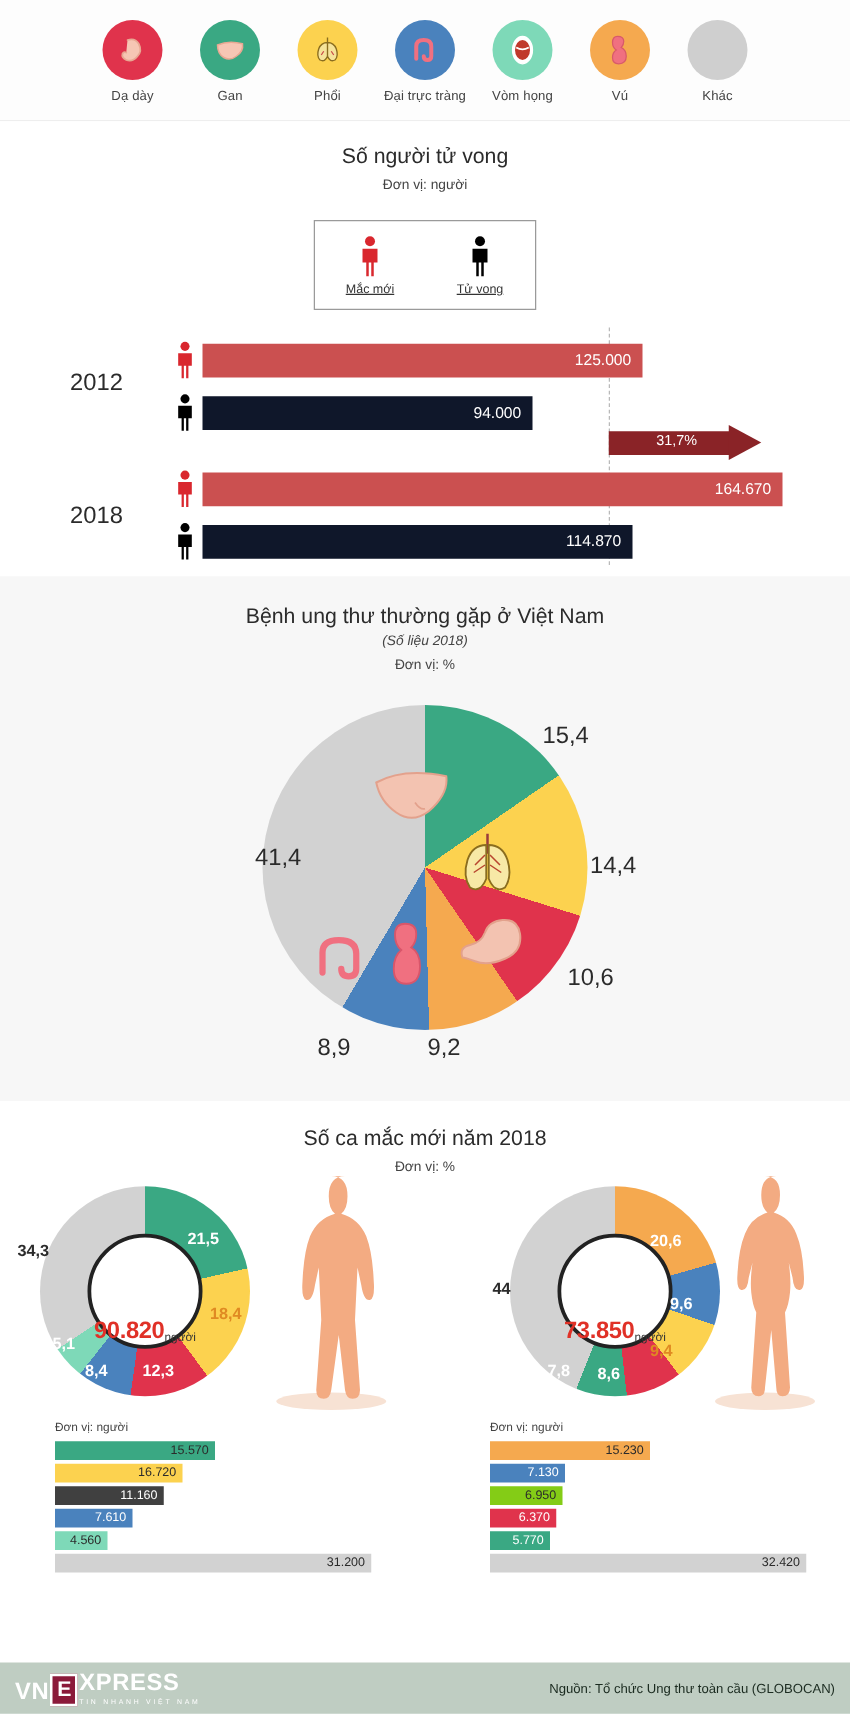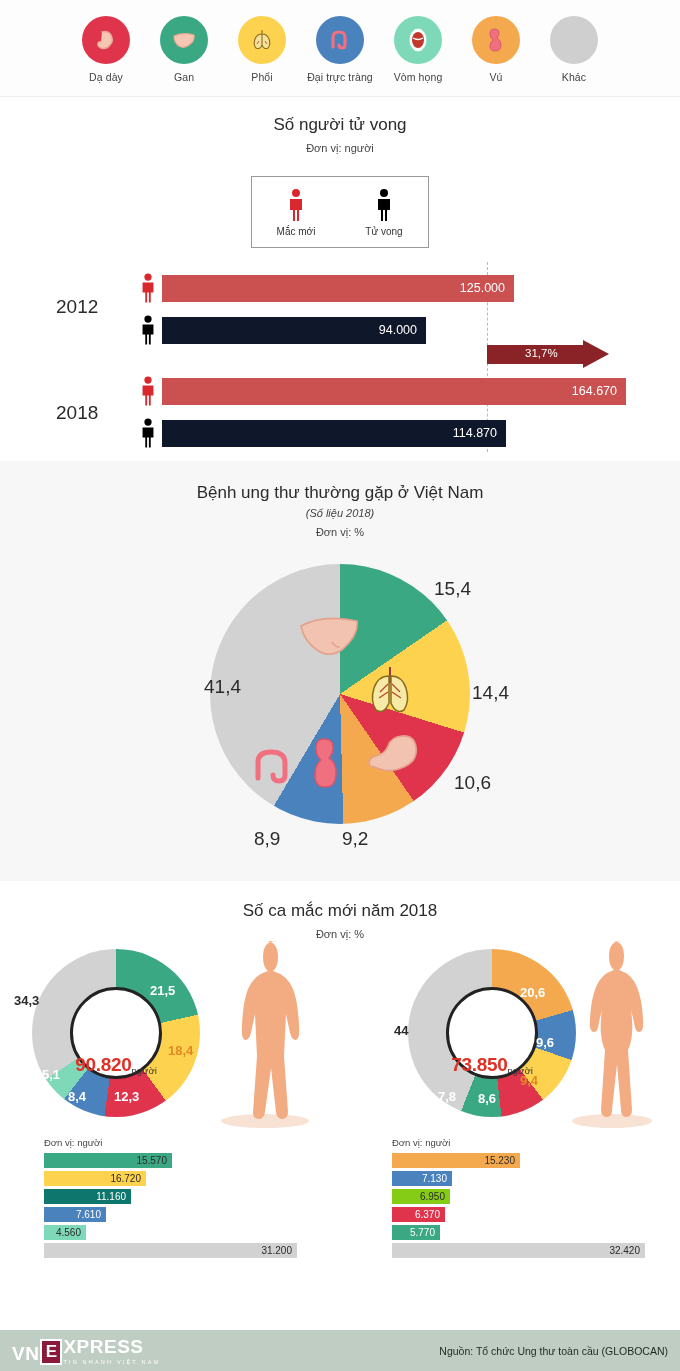--- a/index.html
+++ b/index.html
@@ -30,21 +30,21 @@
   
   .sec-deaths { height: 364px; background: #ffffff; position: relative; padding-top: 18px; }
   .sec-title { text-align: center; font-size: 17px; color: #2b2b2b; font-weight: 400; }
   .sec-sub { text-align: center; font-size: 11px; color: #444; margin-top: 7px; }
   .sec-sub-ital { text-align:center; font-size: 11px; color:#444; font-style: italic; margin-top:4px;}
   .legend-box {
     width: 178px; height: 72px; border: 1px solid #9a9a9a;
     margin: 22px auto 0 auto; display: flex; background: #fff;
   }
   .legend-half { flex: 1; display: flex; flex-direction: column;
-                 align-items: center; justify-content: center; }
+                 align-items: center; justify-content: center; text-decoration: underline; }
   .legend-txt { font-size: 10px; color: #333; margin-top: 4px; }
 
   .chart-deaths { position: relative; margin-top: 14px; height: 190px; }
   .dashline { position: absolute; left: 487px; top: 0px; width: 1px; height: 190px;
               border-left: 1px dashed #b9b9b9; }
   .yr-label { position: absolute; font-size: 19px; color: #2b2b2b; text-align: center; }
   .bar-row { position: absolute; display: flex; align-items: center; }
   .bar { height: 27px; display: flex; align-items: center; justify-content: flex-end;
          padding-right: 9px; color: #fff; font-size: 12.5px; }
   .bar-red { background: #cb5050; }
@@ -321,21 +321,21 @@
       <path d="M55 8 q13 0 13 16 q0 10 -5 14 q14 4 20 18 q5 13 6 36 q1 14 -3 15 q-5 1 -7 -12
                l-3 -14 l-2 42 l4 56 q0 7 -6 7 q-5 0 -6 -7 l-5 -44 l-6 44 q-1 7 -6 7 q-6 0 -6 -7
                l4 -56 l-2 -42 l-3 14 q-2 13 -7 12 q-4 -1 -3 -15 q1 -23 6 -36 q6 -14 20 -18
                q-5 -4 -5 -14 q0 -16 13 -16 z" fill="#f3ab82"></path>
     </svg>
 
     <div class="minibars" style="left:44px; top:256px; width:290px;">
       <div class="mb-unit">Đơn vị: người</div>
       <div class="mb-row" style="width:128px; background:#3aa883;">15.570</div>
       <div class="mb-row" style="width:102px; background:#fcd24f;">16.720</div>
-      <div class="mb-row" style="width:87px;  background:#0f766e; color:#fff;">11.160</div>
+      <div class="mb-row" style="width:87px;  background:#404040; color:#fff;">11.160</div>
       <div class="mb-row" style="width:62px;  background:#4a82bd; color:#fff;">7.610</div>
       <div class="mb-row" style="width:42px;  background:#7ed9b8;">4.560</div>
       <div class="mb-row" style="width:253px; background:#d2d2d2;">31.200</div>
     </div>
 
     <div class="donut-grp" style="left:408px; top:68px;">
       <div class="donut" style="background: conic-gradient(
           #f5a94f 0deg 74.16deg,
           #4a82bd 74.16deg 108.72deg,
           #fcd24f 108.72deg 142.56deg,

